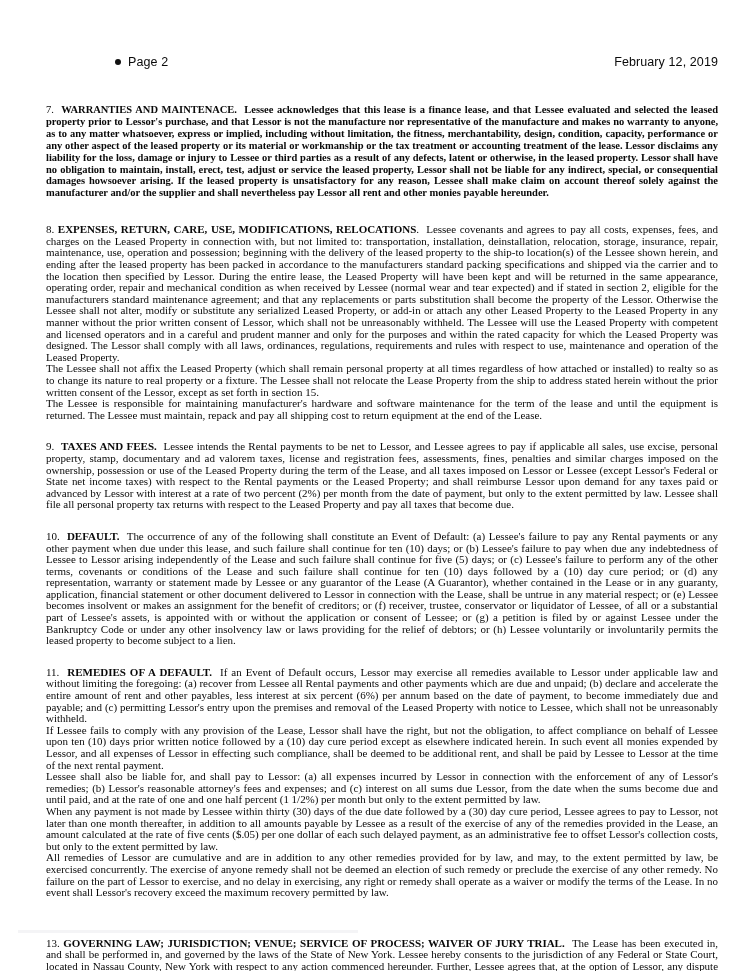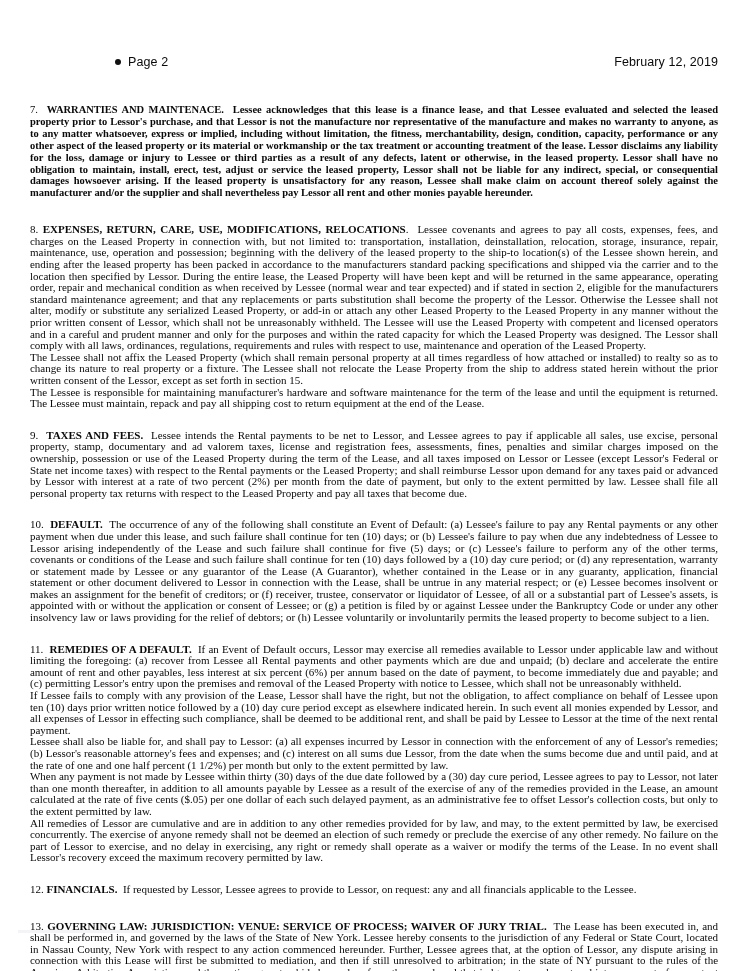--- a/index.html
+++ b/index.html
@@ -49,21 +49,21 @@
     white-space: nowrap;
   }
   
   .body-area {
     position: absolute;
     top: 104px;
     left: 30px;
     width: 688px;
   }
   .clause {
-    margin: 0 0 6px 0;
+    margin: 0 0 6px 16px;
   }
   .clause p {
     margin: 0;
     text-align: justify;
     text-justify: inter-word;
     font-size: 11px;
     line-height: 11.6px;
     letter-spacing: -0.02px;
   }
   .clause p.last-line {
@@ -140,23 +140,20 @@
     <div class="clause">
       <p><span class="num">11.</span>&nbsp;&nbsp;<span class="heading">REMEDIES OF A DEFAULT.</span>&nbsp;&nbsp;<span>If an Event of Default occurs, Lessor may exercise all remedies available to Lessor under applicable law and without limiting the foregoing: (a) recover from Lessee all Rental payments and other payments which are due and unpaid; (b) declare and accelerate the entire amount of rent and other payables, less interest at six percent (6%) per annum based on the date of payment, to become immediately due and payable; and (c) permitting Lessor's entry upon the premises and removal of the Leased Property with notice to Lessee, which shall not be unreasonably withheld.</span></p>
       <p>If Lessee fails to comply with any provision of the Lease, Lessor shall have the right, but not the obligation, to affect compliance on behalf of Lessee upon ten (10) days prior written notice followed by a (10) day cure period except as elsewhere indicated herein.  In such event all monies expended by Lessor, and all expenses of Lessor in effecting such compliance, shall be deemed to be additional rent, and shall be paid by Lessee to Lessor at the time of the next rental payment.</p>
       <p>Lessee shall also be liable for, and shall pay to Lessor: (a) all expenses incurred by Lessor in connection with the enforcement of any of Lessor's remedies; (b) Lessor's reasonable attorney's fees and expenses; and (c) interest on all sums due Lessor, from the date when the sums become due and until paid, and at the rate of one and one half percent (1 1/2%) per month but only to the extent permitted by law.</p>
       <p>When any payment is not made by Lessee within thirty (30) days of the due date followed by a (30) day cure period, Lessee agrees to pay to Lessor, not later than one month thereafter, in addition to all amounts payable by Lessee as a result of the exercise of any of the remedies provided in the Lease, an amount calculated at the rate of five cents ($.05) per one dollar of each such delayed payment, as an administrative fee to offset Lessor's collection costs, but only to the extent permitted by law.</p>
       <p>All remedies of Lessor are cumulative and are in addition to any other remedies provided for by law, and may, to the extent permitted by law, be exercised concurrently.  The exercise of anyone remedy shall not be deemed an election of such remedy or preclude the exercise of any other remedy.  No failure on the part of Lessor to exercise, and no delay in exercising, any right or remedy shall operate as a waiver or modify the terms of the Lease.  In no event shall Lessor's recovery exceed the maximum recovery permitted by law.</p>
     </div>
 
     <div class="gap-md"></div>
 
-    <div class="clause">
-      <p class="last-line"><span class="num">12.</span>&nbsp;<span class="heading">FINANCIALS.</span>&nbsp;&nbsp;<span>If requested by Lessor, Lessee agrees to provide to Lessor, on request: any and all financials applicable to the Lessee.</span></p>
-    </div>
 
     <div class="gap-lg"></div>
 
     <div class="clause">
       <p><span class="num">13.</span>&nbsp;<span class="heading">GOVERNING LAW; JURISDICTION; VENUE; SERVICE OF PROCESS; WAIVER OF JURY TRIAL.</span>&nbsp;&nbsp;<span>The Lease has been executed in, and shall be performed in, and governed by the laws of the State of New York.  Lessee hereby consents to the jurisdiction of any Federal or State Court, located in Nassau County, New York with respect to any action commenced hereunder. Further, Lessee agrees that, at the option of Lessor, any dispute arising in connection with this Lease will first be submitted to  mediation, and then if still unresolved to arbitration; in the state of NY pursuant to the rules of the American Arbitration Association, and the parties agree to abide by, and perform the award, and that judgment may be entered into any court of competent jurisdiction.  Nothing contained herein is intended to preclude Lessor from commencing any action hereunder in any court having jurisdiction thereof.</span>&nbsp;&nbsp;&nbsp;<span class="caps-bold">TO THE EXTENT PERMITTED BY LAW, LESSEE WAIVES TRIAL BY JURY IN ANY ACTION ARISING OUT OF, UNDER OR IN CONNECTION WITH THE LEASE, OR THE TRANSACTIONS CONTEMPLATED HEREIN.</span></p>
     </div>
 
   </div>
 
   <div class="scan-edge"></div>

